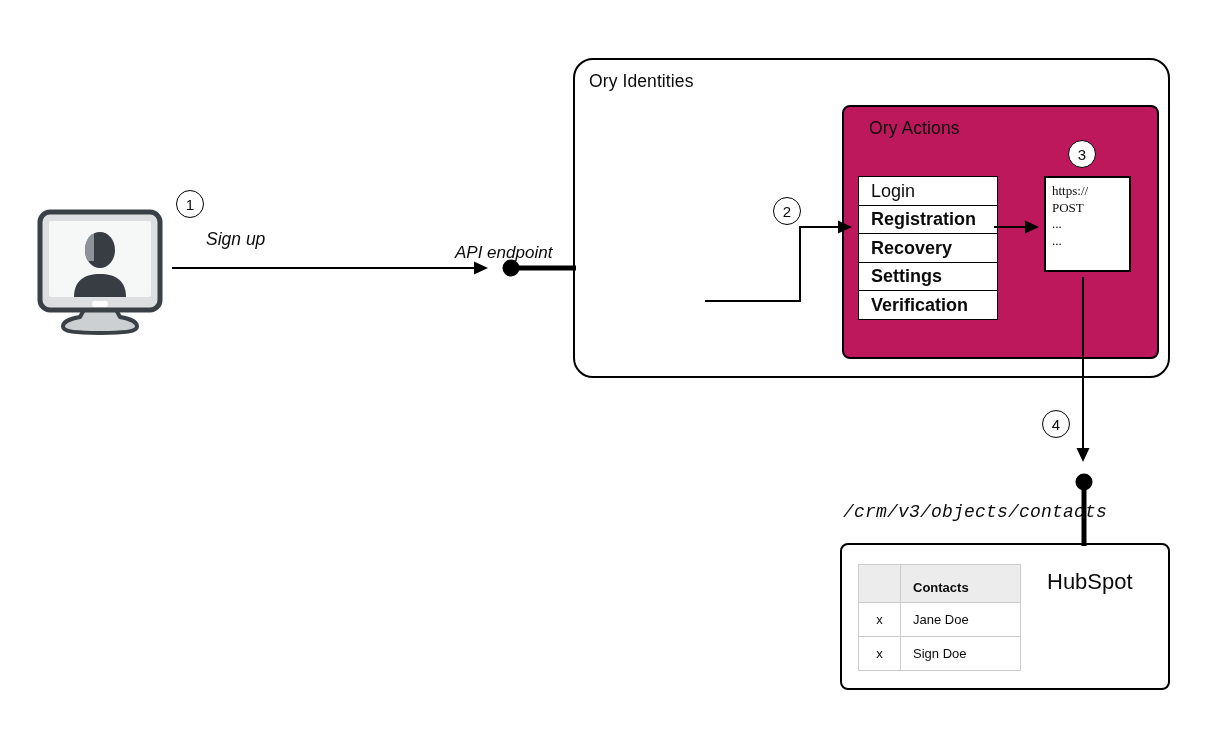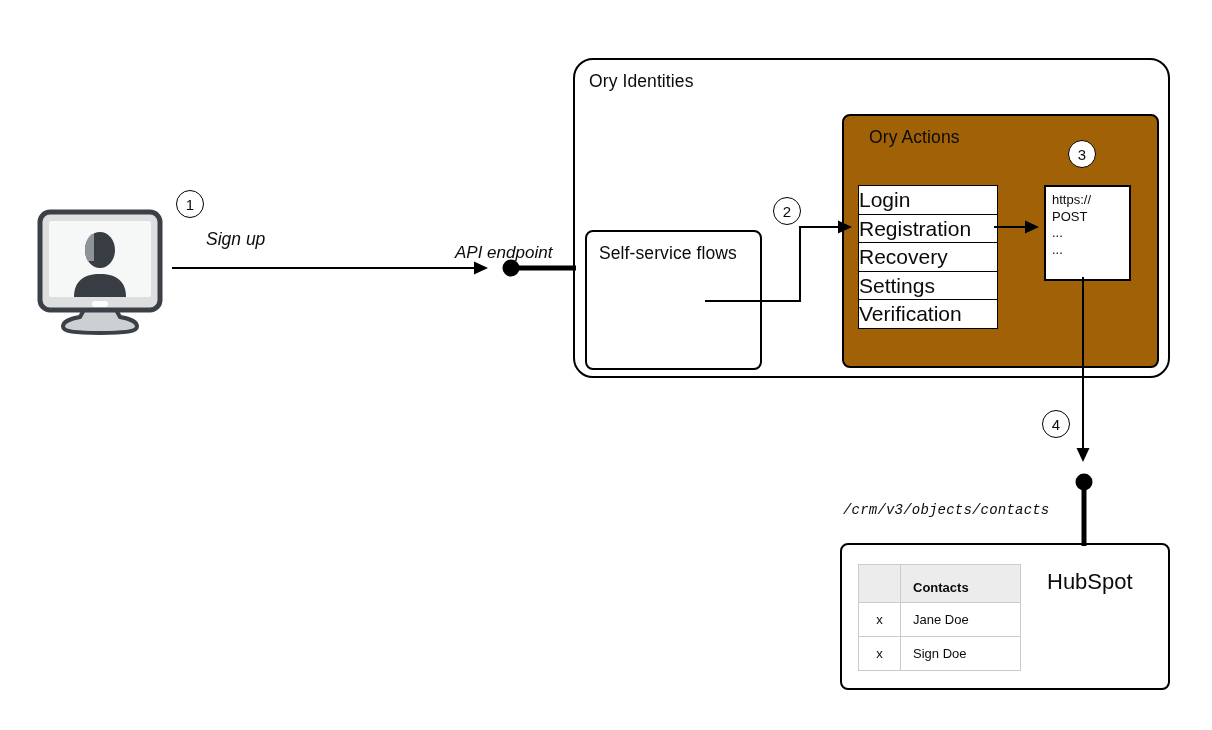--- a/index.html
+++ b/index.html
@@ -11,54 +11,54 @@
   
   .frame{
     position:absolute;border:2px solid #000;border-radius:20px;background:transparent;
     box-sizing:border-box;
   }
   .frame-title{position:absolute;font-size:17.5px;letter-spacing:.1px;white-space:nowrap;}
   #ory-identities{left:573px;top:58px;width:597px;height:320px;}
   #ory-identities>.frame-title{left:14px;top:11px;}
   #self-service{left:10px;top:170px;width:177px;height:140px;border-radius:8px;background:#fff;}
   #self-service>.frame-title{left:12px;top:11px;}
-  #ory-actions{left:267px;top:54px;width:317px;height:254px;border-radius:8px;background:#a16207;}
+  #ory-actions{left:267px;top:45px;width:317px;height:254px;border-radius:8px;background:#be185d;}
   #ory-actions>.frame-title{left:25px;top:11px;}
   #hubspot{left:840px;top:543px;width:330px;height:147px;border-radius:8px;background:#fff;}
   #hubspot .hubspot-title{position:absolute;left:205px;top:24px;font-size:22px;}
   
   .flow-list{position:absolute;left:14px;top:69px;width:140px;}
   .flow-row{
     box-sizing:border-box;height:30px;border:1.5px solid #000;background:#fff;
-    display:flex;align-items:center;padding-left:0;font-size:21px;
+    display:flex;align-items:center;padding-left:12px;font-size:18px;
   }
-  .flow-row + .flow-row{margin-top:-1.5px;}
+  .flow-row + .flow-row{margin-top:-1.5px;font-weight:bold;}
   
   .code-box{
     position:absolute;left:200px;top:69px;width:87px;height:96px;border:2px solid #000;
     box-sizing:border-box;background:#fff;padding:5px 0 0 6px;
-    font-family:Liberation Sans, sans-serif;font-size:13px;line-height:16.5px;
+    font-family:Liberation Serif, serif;font-size:13px;line-height:16.5px;
   }
   
   .step{
     position:absolute;width:28px;height:28px;border:1.5px solid #000;border-radius:50%;
     box-sizing:border-box;background:#fff;display:flex;align-items:center;justify-content:center;
     font-size:15px;z-index:6;
   }
   #step1{left:176px;top:190px;}
   #step2{left:773px;top:197px;}
   #step3{left:1068px;top:140px;}
   #step4{left:1042px;top:410px;}
   
   .lbl{position:absolute;white-space:nowrap;font-style:italic;}
   #signup-label{left:206px;top:229px;font-size:17.5px;}
   #api-label{left:455px;top:243px;font-size:17px;}
   #crm-label{
     left:843px;top:502px;font-family:"Liberation Mono","DejaVu Sans Mono",monospace;
-    font-size:14px;letter-spacing:.2px;
+    font-size:18px;letter-spacing:.2px;
   }
   
   .contacts-table{
     position:absolute;left:16px;top:19px;border-collapse:collapse;background:#fff;
     font-size:13px;
   }
   .contacts-table td,.contacts-table th{
     border:1px solid #cbcbcb;box-sizing:border-box;text-align:left;
   }
   .contacts-table th{background:#ececec;font-weight:bold;height:38px;padding:8px 0 0 12px;}
@@ -89,23 +89,20 @@
   <div class="step" id="step3">3</div>
   <div class="step" id="step4">4</div>
 
   <div class="lbl" id="signup-label">Sign up</div>
   <div class="lbl" id="api-label">API endpoint</div>
   <div class="lbl" id="crm-label">/crm/v3/objects/contacts</div>
 
   <div class="frame" id="ory-identities">
     <div class="frame-title">Ory Identities</div>
 
-    <div class="frame" id="self-service">
-      <div class="frame-title">Self-service flows</div>
-    </div>
 
     <div class="frame" id="ory-actions">
       <div class="frame-title">Ory Actions</div>
 
       <div class="flow-list">
         <div class="flow-row">Login</div>
         <div class="flow-row">Registration</div>
         <div class="flow-row">Recovery</div>
         <div class="flow-row">Settings</div>
         <div class="flow-row">Verification</div>

